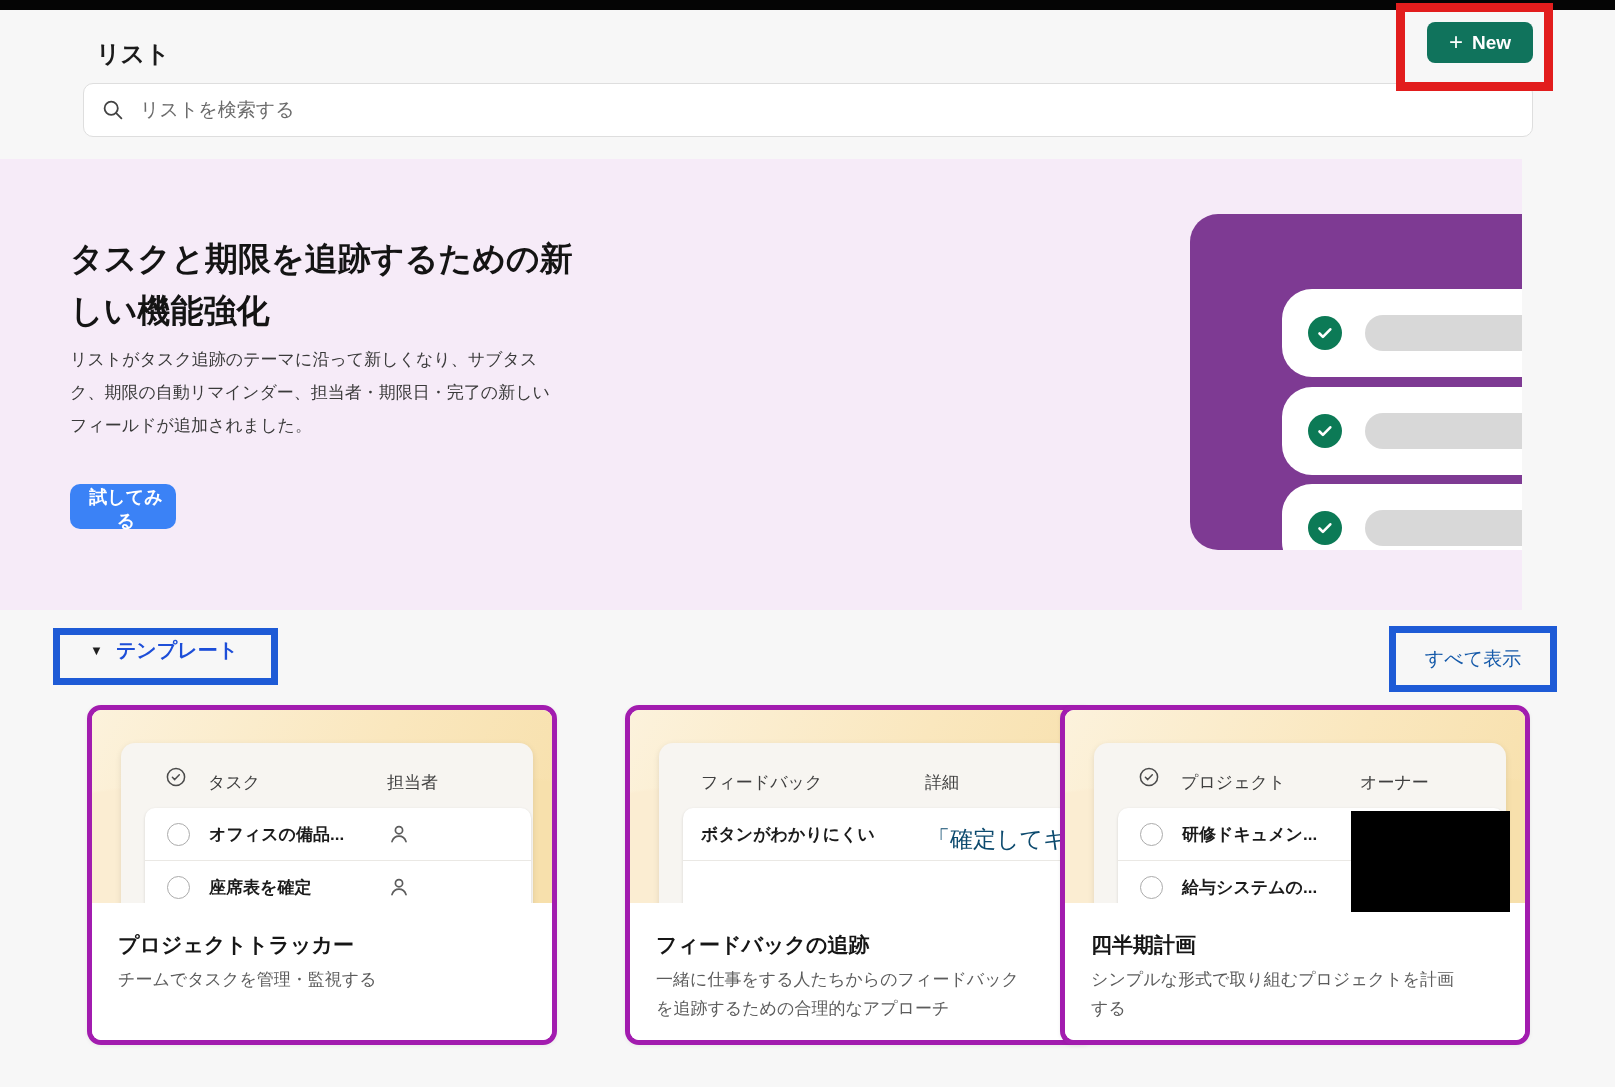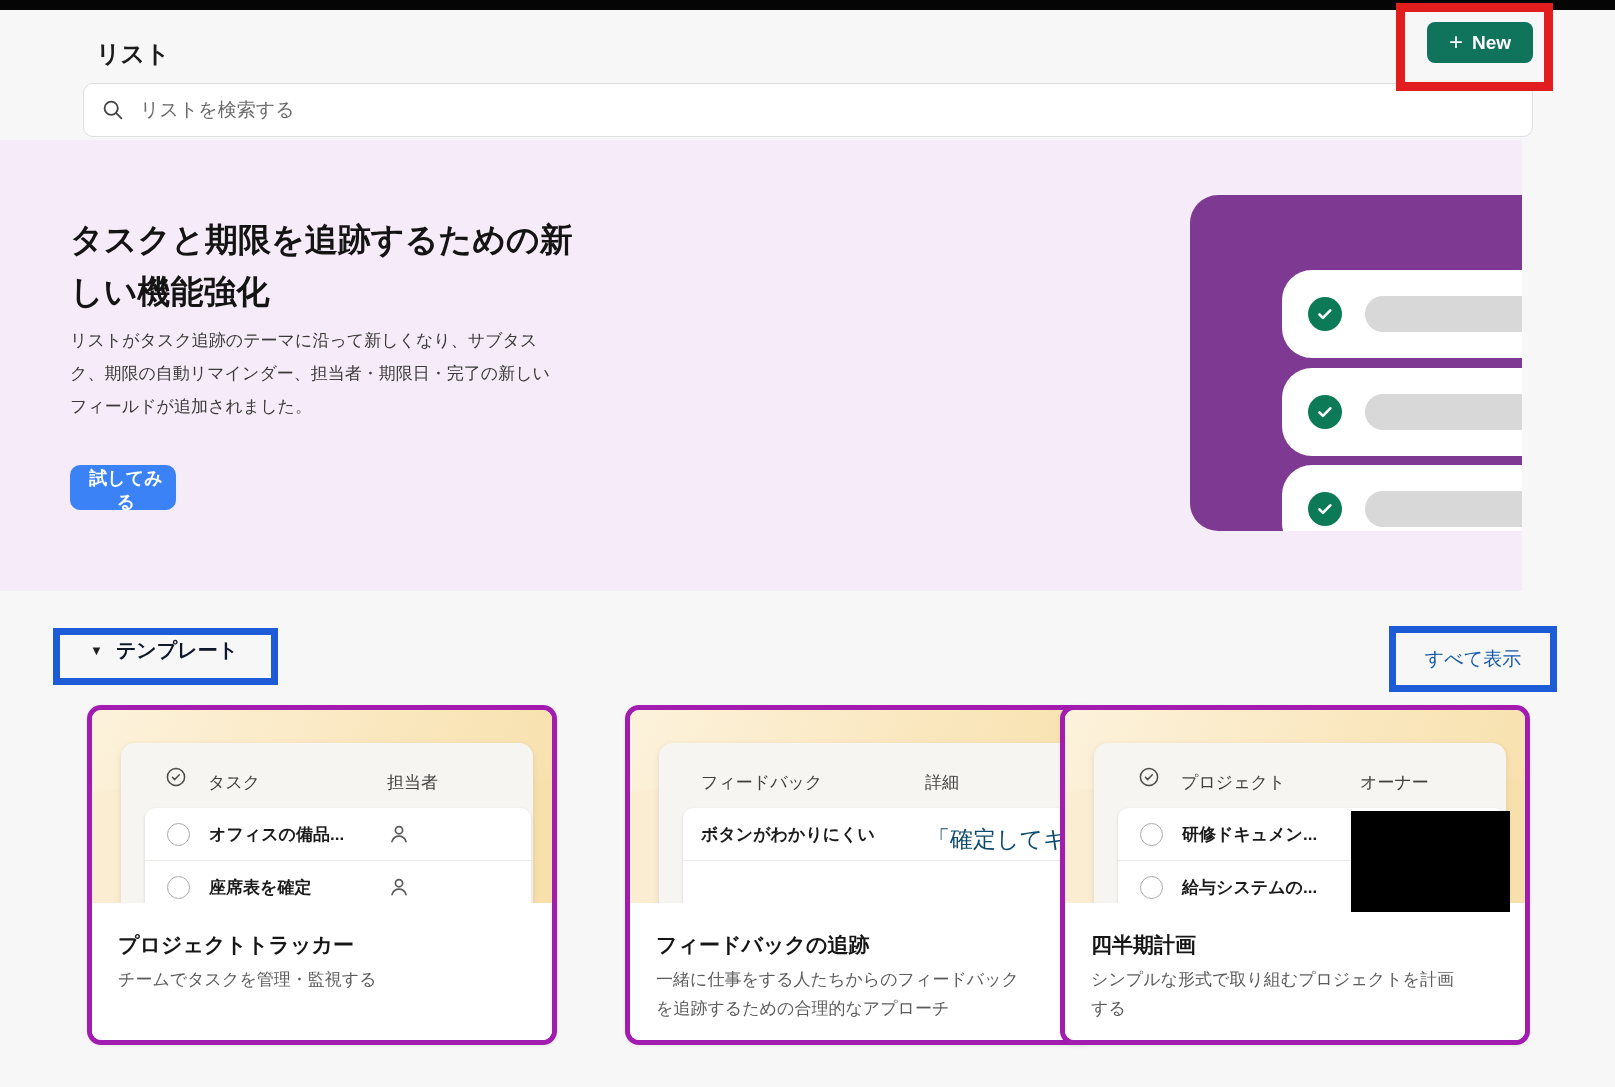--- a/index.html
+++ b/index.html
@@ -23,42 +23,42 @@
     position:absolute;left:83px;top:83px;width:1450px;height:54px;background:#fff;
     border:1px solid #DEDEDE;border-radius:10px;display:flex;align-items:center;padding-left:18px;gap:14px;
   }
   .searchbox input{
     border:none;outline:none;background:transparent;flex:1;font-family:inherit;
     font-size:19px;color:#333;height:100%;
   }
   .searchbox input::placeholder{color:#6B6B6B;}
 
   
-  .banner{position:absolute;left:0;top:140px;width:1522px;height:451px;background:#F6EBF8;overflow:hidden;}
+  .banner{position:absolute;left:0;top:159px;width:1522px;height:451px;background:#F6EBF8;overflow:hidden;}
   .banner-heading{position:absolute;left:70px;top:74px;width:525px;font-size:33px;font-weight:700;line-height:52px;color:#141414;}
   .banner-body{position:absolute;left:70px;top:184px;width:640px;font-size:17px;line-height:33px;color:#3A3A3A;}
   .cta-btn{
     position:absolute;left:70px;top:325px;width:106px;height:45px;border:none;cursor:pointer;
     background:#3b82f6;color:#fff;border-radius:10px;font-family:inherit;font-size:18px;font-weight:700;padding-left:12px;
   }
   .close-x{position:absolute;left:1561px;top:36px;width:26px;height:26px;cursor:pointer;}
 
   .illustration{
     position:absolute;left:1190px;top:55px;width:430px;height:336px;
     background:#7E3A93;border-radius:28px;overflow:hidden;
   }
   .illus-row{position:absolute;left:92px;width:700px;height:88px;background:#fff;border-radius:30px;}
   .illus-row.r1{top:75px;} .illus-row.r2{top:173px;} .illus-row.r3{top:270px;}
   .illus-check{position:absolute;left:26px;top:27px;width:34px;height:34px;border-radius:50%;background:#0C7A56;display:flex;align-items:center;justify-content:center;}
   .illus-pill{position:absolute;left:83px;top:26px;width:560px;height:36px;border-radius:18px;background:#D8D8D8;}
 
   
   .tpl-toggle{position:absolute;left:90px;top:637px;display:flex;align-items:center;gap:13px;cursor:pointer;}
   .tpl-toggle .tri{font-size:13px;color:#1f1f1f;line-height:1;}
-  .tpl-toggle .lbl{font-size:20px;font-weight:700;color:#0f172a;}
+  .tpl-toggle .lbl{font-size:20px;font-weight:700;color:#1d4ed8;}
   .show-all{position:absolute;left:1396px;top:633px;width:154px;height:52px;display:flex;align-items:center;justify-content:center;
     font-size:19px;color:#1459A9;cursor:pointer;text-decoration:none;}
 
   
   .annotation{position:absolute;pointer-events:none;z-index:20;}
   .anno-red{left:1396px;top:3px;width:157px;height:88px;border:9px solid #E21D1D;}
   .anno-blue-toggle{left:53px;top:628px;width:225px;height:57px;border:7px solid #1E5BD6;}
   .anno-blue-showall{left:1389px;top:626px;width:168px;height:66px;border:7px solid #1E5BD6;}
 
   

